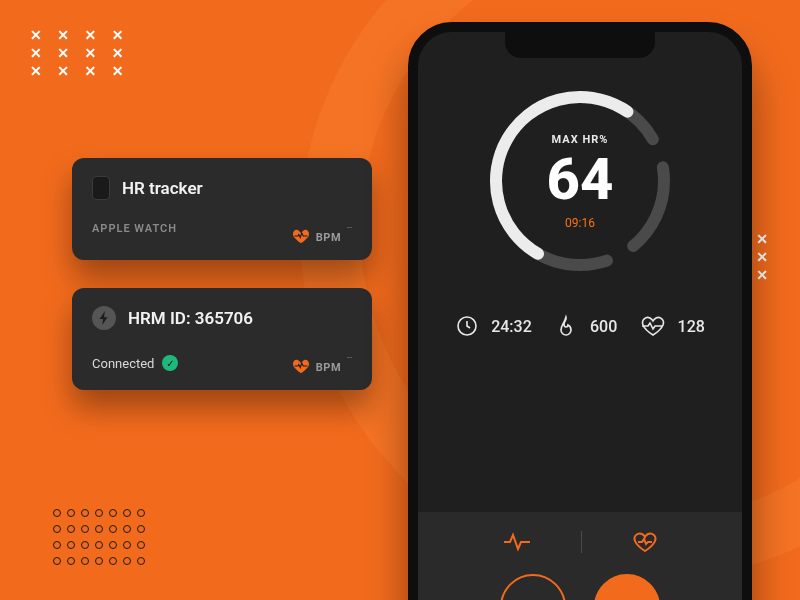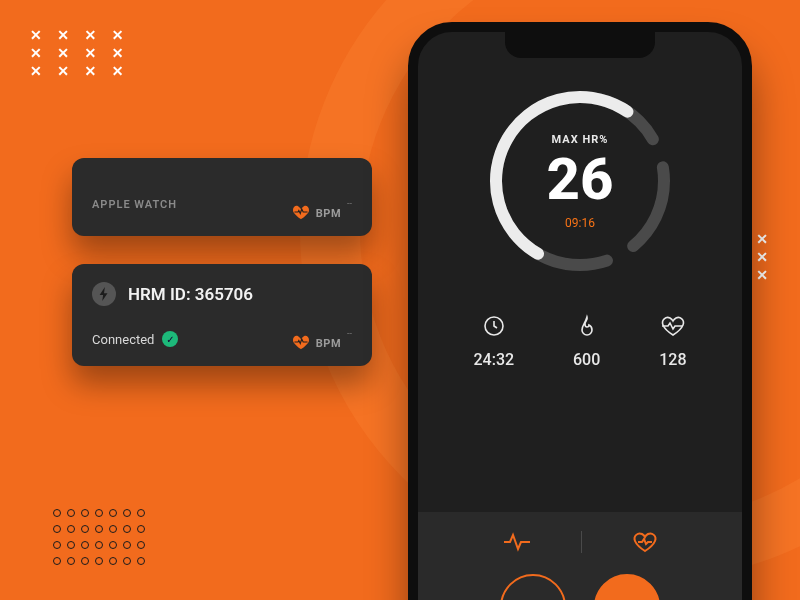--- a/index.html
+++ b/index.html
@@ -67,21 +67,21 @@
   }
   .notch { position:absolute; top:0; left:50%; transform:translateX(-50%); width:150px; height:26px; background:#0e0e0e; border-radius: 0 0 16px 16px; }
 
   .dial-wrap { position:relative; width:210px; height:210px; margin: 44px auto 0 auto; }
   .dial-wrap .center { position:absolute; inset:0; display:flex; flex-direction:column; align-items:center; justify-content:center; color:#fff; }
   .maxlabel { font-size: 11px; font-weight:700; letter-spacing:1px; color:#e8e8e8; }
   .big { font-size: 58px; font-weight: 800; color:#fff; line-height:1; margin-top:4px; }
   .time-small { font-size: 12px; color:#f97316; margin-top:8px; }
 
   .stats { display:flex; justify-content:space-around; margin: 28px 26px 0 26px; color:#e8e8e8; }
-  .stat { display:flex; flex-direction:column; align-items:center; gap:12px; }
+  .stat { display:flex; flex-direction:row; align-items:center; gap:12px; }
   .stat .val { font-size:16px; font-weight:500; }
 
   .bottom-panel { position:absolute; left:0; right:0; bottom:0; height:190px; background:#2a2a2a; padding-top:18px; }
   .mode-row { display:flex; justify-content:center; align-items:center; gap:50px; }
   .mode-row .divider { width:1px; height:22px; background:#4a4a4a; }
   .btn-row { display:flex; justify-content:center; gap:28px; margin-top:20px; }
   .circle-btn { width:66px; height:66px; border-radius:50%; display:flex; align-items:center; justify-content:center; font-size:13px; font-weight:700; cursor:pointer; }
   .btn-resume { background:transparent; border:2px solid #F26B1D; color:#F26B1D; }
   .btn-finish { background:#F26B1D; color:#1f1f1f; border:2px solid #F26B1D; }
 
@@ -105,20 +105,24 @@
 <div class="ogrid">
   <div class="orow"><span class="o"></span><span class="o"></span><span class="o"></span><span class="o"></span><span class="o"></span><span class="o"></span><span class="o"></span></div>
   <div class="orow"><span class="o"></span><span class="o"></span><span class="o"></span><span class="o"></span><span class="o"></span><span class="o"></span><span class="o"></span></div>
   <div class="orow"><span class="o"></span><span class="o"></span><span class="o"></span><span class="o"></span><span class="o"></span><span class="o"></span><span class="o"></span></div>
   <div class="orow"><span class="o"></span><span class="o"></span><span class="o"></span><span class="o"></span><span class="o"></span><span class="o"></span><span class="o"></span></div>
 </div>
 
 <div class="cards">
 
   <div class="card">
+    <div class="card-top">
+      <div class="device-slot"></div>
+      <div class="title">HR tracker</div>
+    </div>
     <div class="card-bottom">
       <div class="sub">APPLE WATCH</div>
       <div class="bpm-block">
         <span>
           <svg width="18" height="16" viewBox="0 0 24 22">
               <path d="M12 21s-8-5.2-10.5-10C-.5 5 4 1 8 3c2 1 3 3 4 4 1-1 2-3 4-4 4-2 8.5 2 6.5 8C20 15.8 12 21 12 21z" fill="#F26B1D"></path>
               <path d="M3 11h5l1-2 2 4 2-6 2 4h6" stroke="#1f1f1f" stroke-width="1.6" fill="none"></path>
             </svg>
         </span>
         <span class="bpm-label">BPM</span>
@@ -160,21 +164,21 @@
 
   <div class="dial-wrap">
     <svg width="210" height="210" viewBox="0 0 210 210">
 
       <circle cx="105" cy="105" r="84" fill="none" stroke="#4a4a4a" stroke-width="12" stroke-linecap="round" stroke-dasharray="88 30 88 30 88 30 88 200" transform="rotate(-90 105 105)"></circle>
 
       <circle cx="105" cy="105" r="84" fill="none" stroke="#ececec" stroke-width="12" stroke-linecap="round" stroke-dasharray="270 600" transform="rotate(120 105 105)"></circle>
     </svg>
     <div class="center">
       <div class="maxlabel">MAX HR%</div>
-      <div class="big">26</div>
+      <div class="big">64</div>
       <div class="time-small">09:16</div>
     </div>
   </div>
 
   <div class="stats">
     <div class="stat">
       <span>
         <svg width="24" height="24" viewBox="0 0 24 24" fill="none" stroke="#e8e8e8" stroke-width="1.6">
             <circle cx="12" cy="12" r="9"></circle>
             <path d="M12 7v5l3 2"></path>

